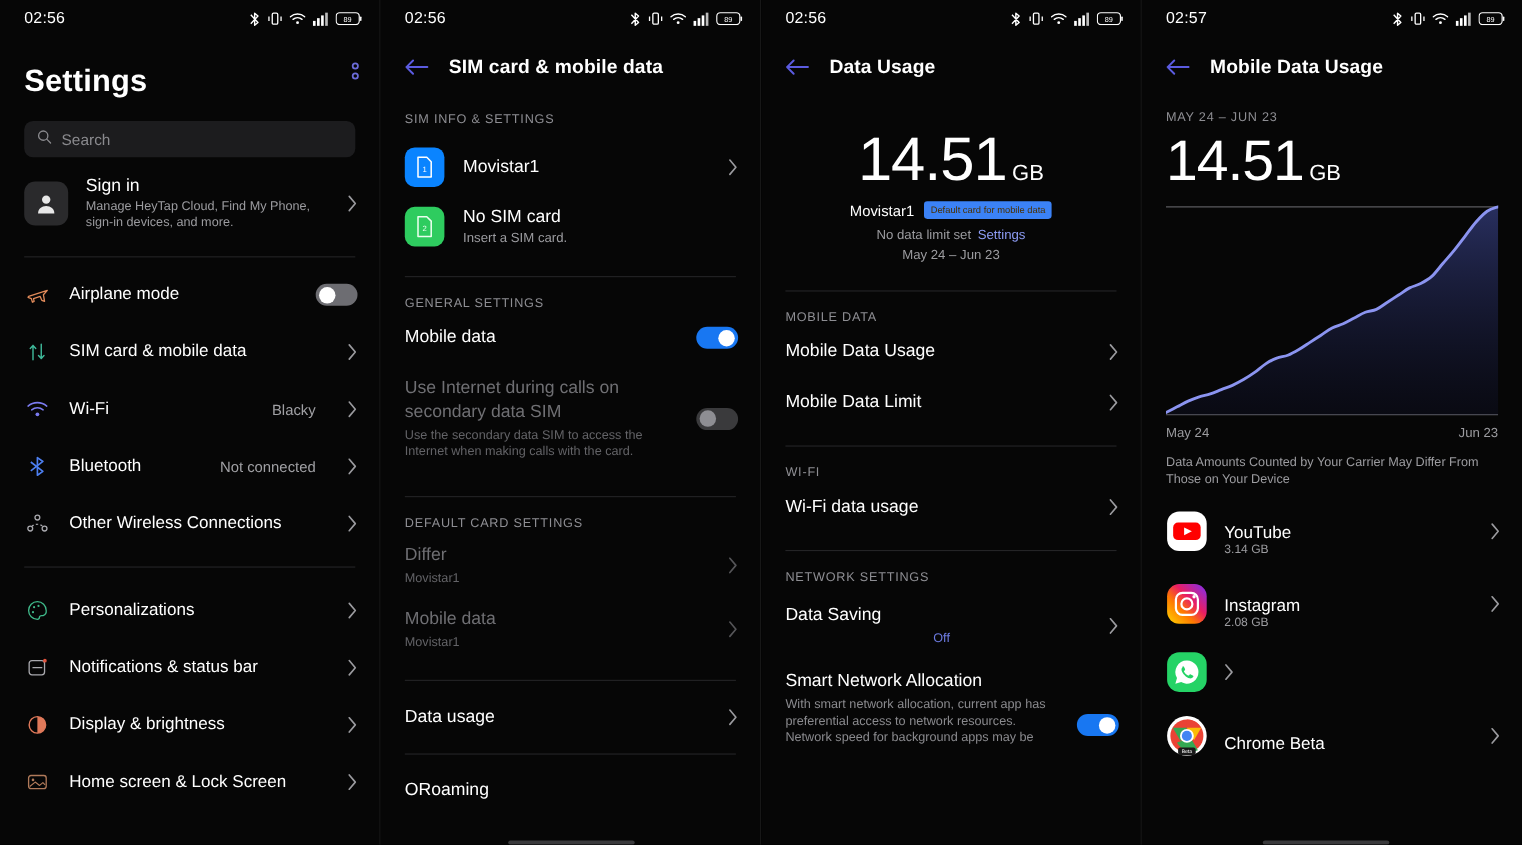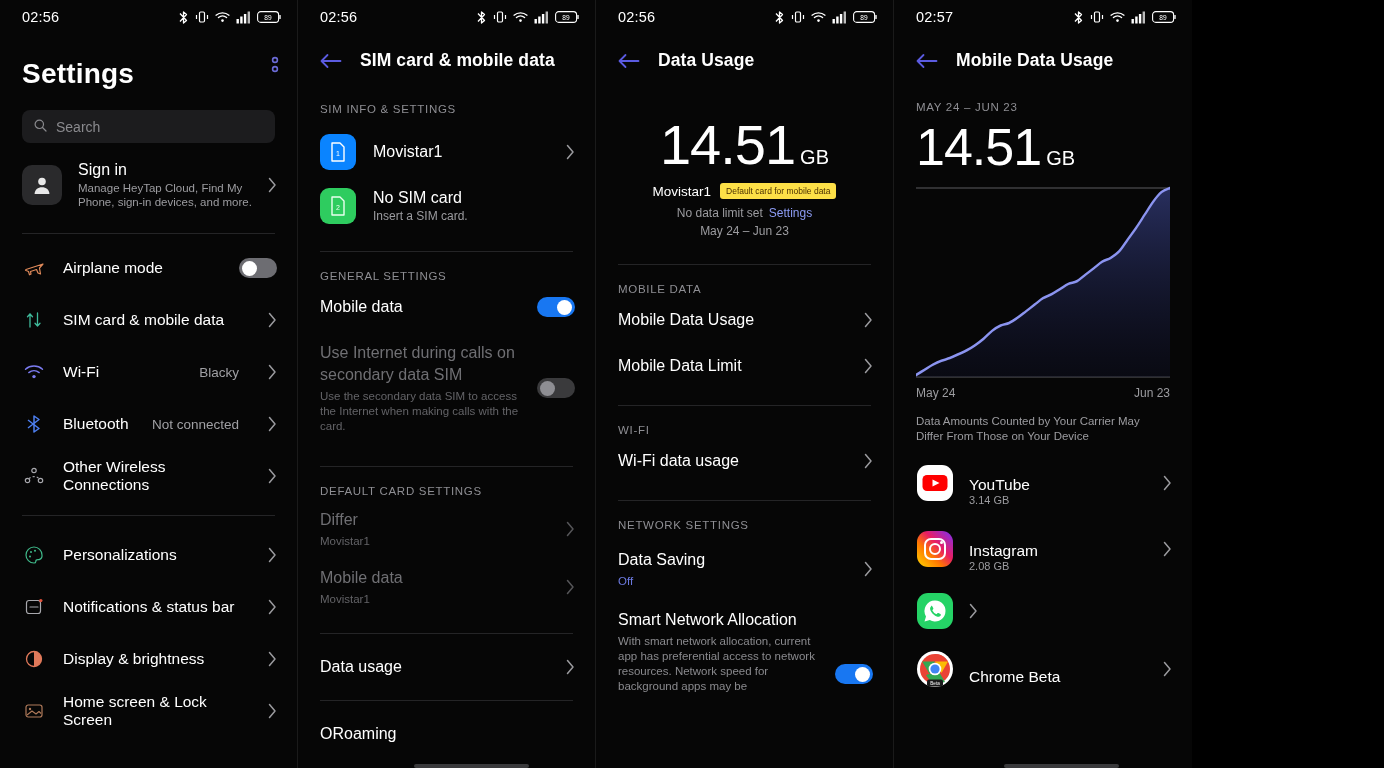--- a/index.html
+++ b/index.html
@@ -4,21 +4,21 @@
 <style>
   * { box-sizing: border-box; margin: 0; padding: 0; }
   html, body {
     width: 1384px; height: 768px;
     background: #000; overflow: hidden;
     font-family: "Liberation Sans", sans-serif;
     -webkit-font-smoothing: antialiased;
   }
   .screens { display: flex; width: 1384px; height: 768px; }
   .panel {
-    width: 298px; height: 768px;
+    width: 346px; height: 768px;
     background: #060606;
     position: relative;
     overflow: hidden;
     border-right: 1px solid #1a1a1a;
   }
   .panel:last-child { border-right: none; }
 
   
   .statusbar {
     height: 34px; display: flex; align-items: center;
@@ -108,33 +108,33 @@
   .sim-sub { color: #9c9ca0; font-size: 12px; margin-top: 2px; }
 
   .pref-row {
     display: flex; align-items: center; padding: 14px 20px 14px 22px; gap: 10px;
   }
   .pref-main { flex: 1 1 auto; min-width: 0; }
   .pref-title { color: #fff; font-size: 16px; line-height: 22px; }
   .pref-title.dim { color: #6f6f73; }
   .pref-sub { color: #8a8a8e; font-size: 11.5px; line-height: 15px; margin-top: 3px; }
   .pref-sub.dim { color: #636367; }
-  .pref-sub.blue { color: #6c7ae0; }
+  .pref-sub.blue { color: #6c7ae0; text-align: center; }
 
   
   .usage-hero { text-align: center; padding: 32px 0 0 0; }
   .hero-num {
     color: #fff; font-size: 56px; font-weight: 300; letter-spacing: -1px;
     line-height: 1; display: inline-block; vertical-align: baseline;
   }
   .hero-unit { color: #fff; font-size: 20px; margin-left: 5px; font-weight: 400; }
   .hero-carrier { margin-top: 10px; display: flex; align-items: center; justify-content: center; gap: 9px; }
   .carrier-name { color: #fff; font-size: 13.5px; }
   .badge {
-    background: #fde047; color: #4a3000; font-size: 8.5px;
+    background: #3b82f6; color: #4a3000; font-size: 8.5px;
     padding: 3px 6px; border-radius: 3px; white-space: nowrap;
   }
   .hero-limit { margin-top: 7px; color: #9c9ca0; font-size: 12px; }
   .hero-limit a { color: #8d9cf4; text-decoration: none; margin-left: 6px; }
   .hero-range { margin-top: 4px; color: #9c9ca0; font-size: 12px; }
 
   .p3-divider { height: 1px; background: #242426; margin: 26px 22px 0 22px; }
 
   
   .range-label {

